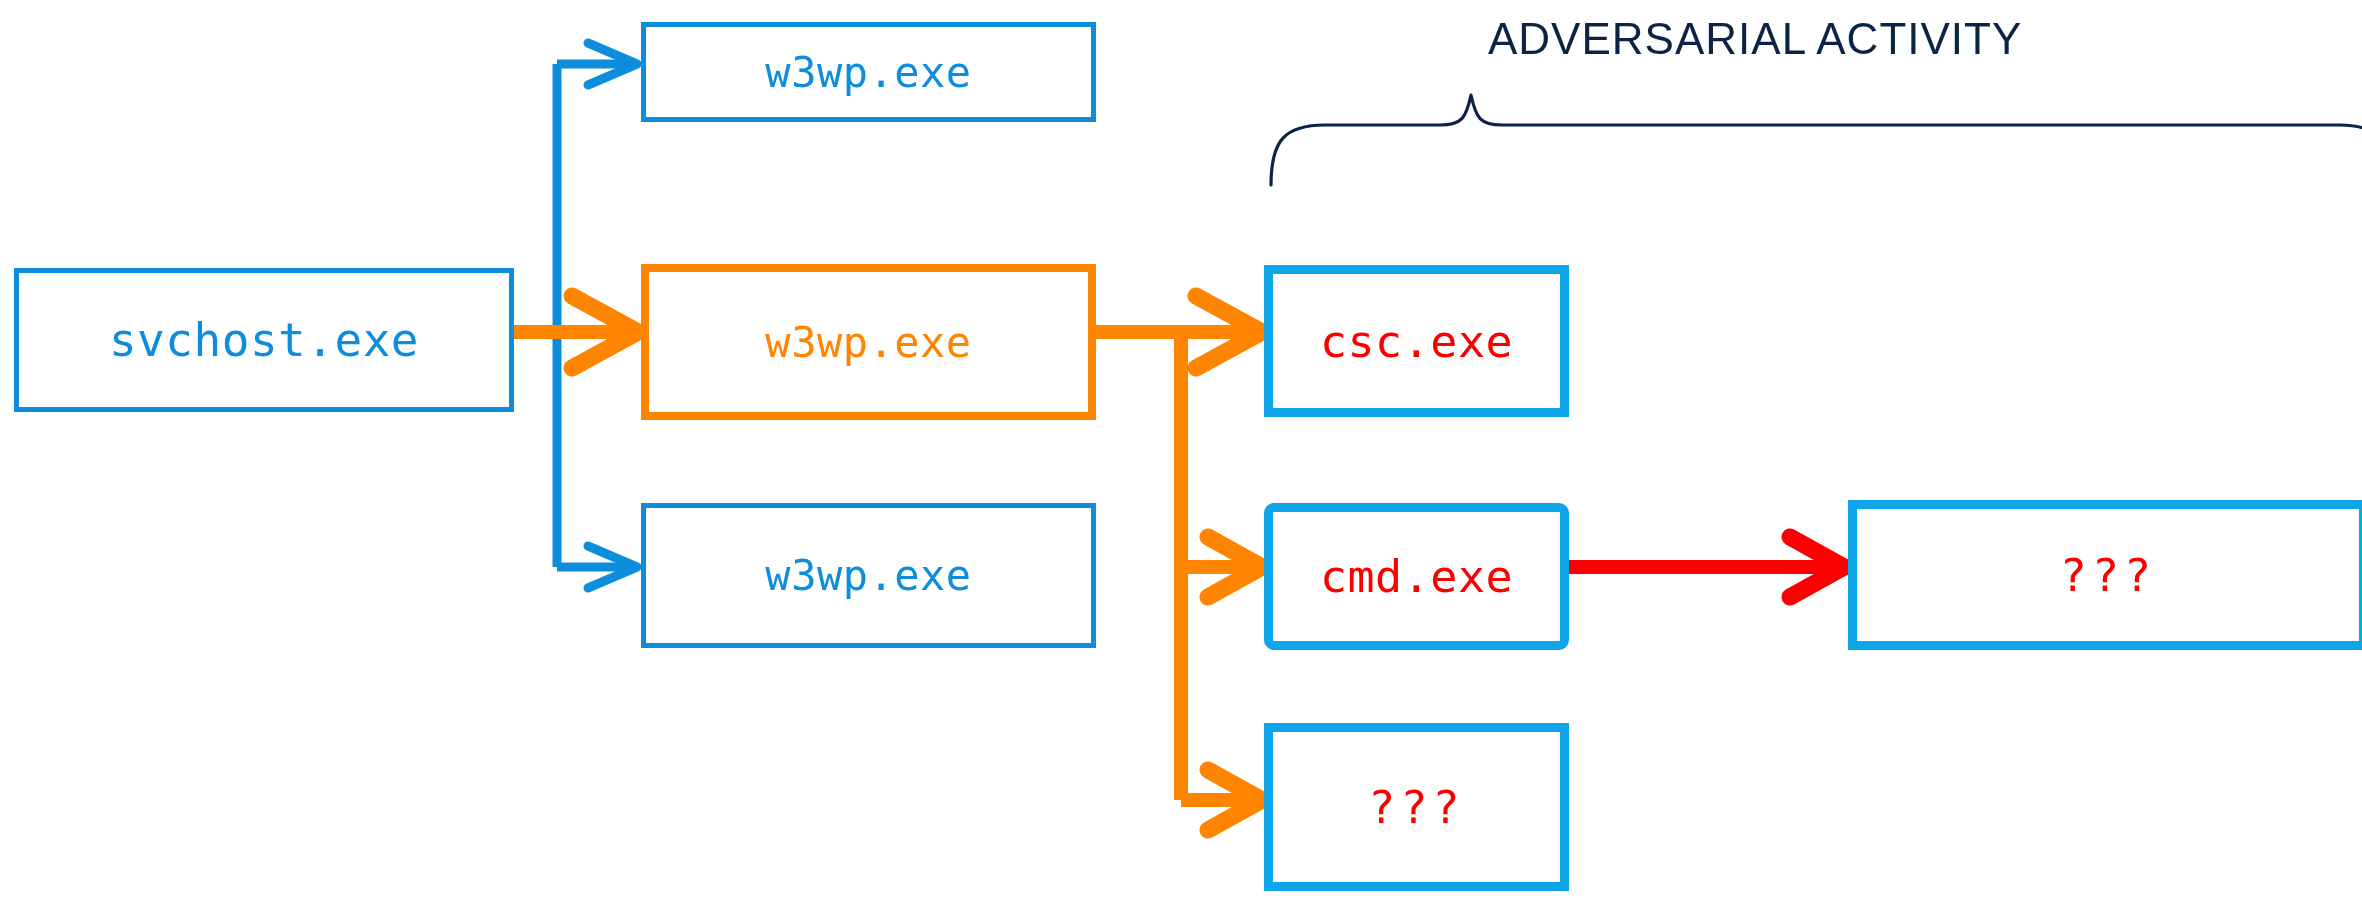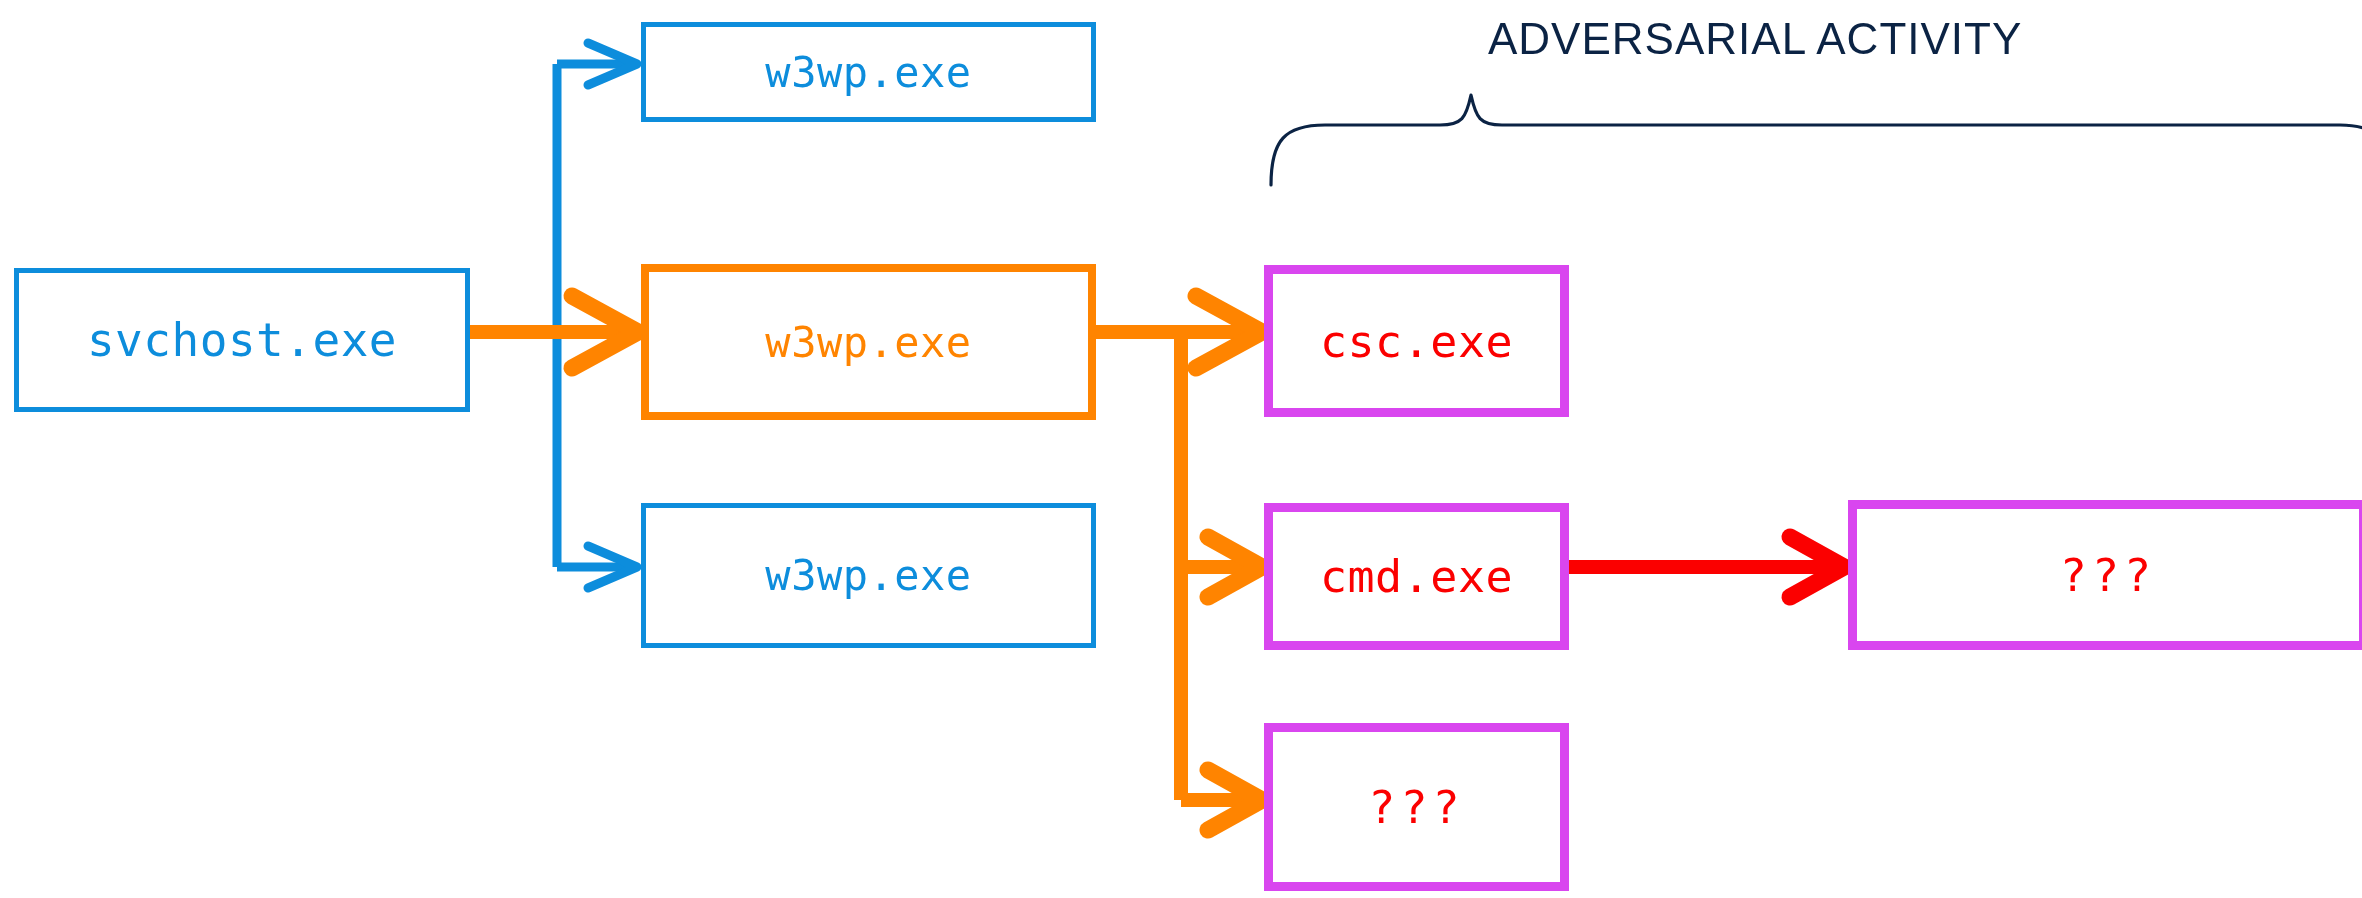--- a/index.html
+++ b/index.html
@@ -31,21 +31,21 @@
   }
   .node-blue {
     border: 5px solid #0d8ddc;
     color: #0d8ddc;
   }
   .node-orange {
     border: 8px solid #ff8400;
     color: #ff8400;
   }
   .node-red {
-    border: 9px solid #d946ef;
+    border: 9px solid #0ea5e9;
     color: #fb0000;
   }
   .title {
     position: absolute;
     font-family: "Liberation Sans", sans-serif;
     color: #0b2344;
     letter-spacing: 1px;
     white-space: nowrap;
   }
   svg.overlay {
@@ -127,41 +127,41 @@
              C 1271 140, 1285 125, 1325 125
              L 1440 125
              C 1462 125, 1466 118, 1471 95
              C 1476 118, 1480 125, 1502 125
              L 2340 125
              C 2378 125, 2392 140, 2392 185" fill="none" stroke="#0b2344" stroke-width="3.2" stroke-linecap="round" stroke-linejoin="round"></path>
   </svg>
 
   <div class="title" style="left:1488px; top:14px; font-size:44px;">ADVERSARIAL ACTIVITY</div>
 
-  <div class="node node-blue" style="left:14px; top:260px; width:456px; height:144px;">
+  <div class="node node-blue" style="left:14px; top:260px; width:500px; height:144px;">
     <span class="lbl-svchost">svchost.exe</span>
   </div>
 
   <div class="node node-blue" style="left:641px; top:14px; width:455px; height:100px;">
     <span class="lbl-w3wp">w3wp.exe</span>
   </div>
 
   <div class="node node-orange" style="left:641px; top:256px; width:455px; height:156px;">
     <span class="lbl-w3wp">w3wp.exe</span>
   </div>
 
   <div class="node node-blue" style="left:641px; top:495px; width:455px; height:145px;">
     <span class="lbl-w3wp">w3wp.exe</span>
   </div>
 
   <div class="node node-red" style="left:1264px; top:257px; width:305px; height:152px;">
     <span class="lbl-red">csc.exe</span>
   </div>
 
-  <div class="node node-red" style="left:1264px; top:495px; width:305px; height:147px;">
+  <div class="node node-red" style="left:1264px; top:495px; width:305px; height:147px;border-radius:10px;">
     <span class="lbl-red">cmd.exe</span>
   </div>
 
   <div class="node node-red" style="left:1848px; top:492px; width:520px; height:150px;">
     <span class="lbl-q">???</span>
   </div>
 
   <div class="node node-red" style="left:1264px; top:715px; width:305px; height:168px;">
     <span class="lbl-q">???</span>
   </div>

